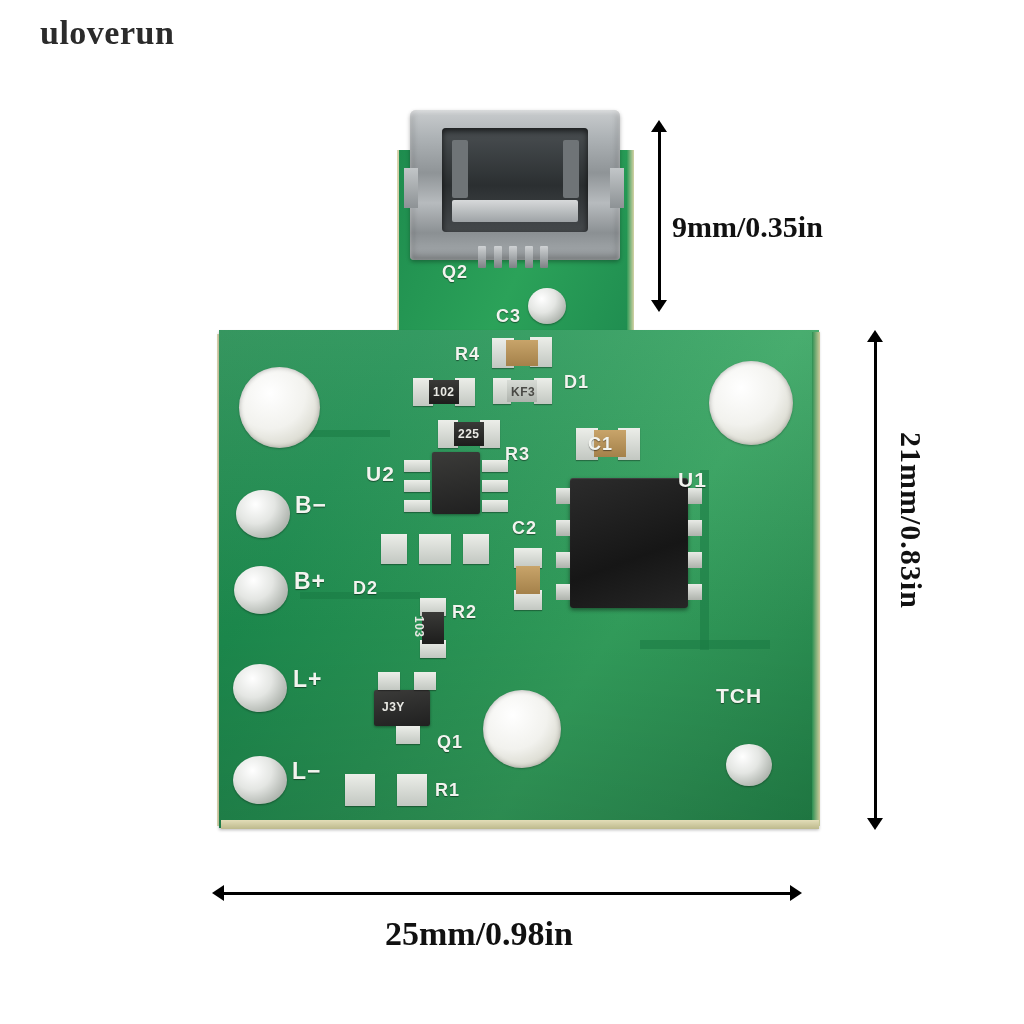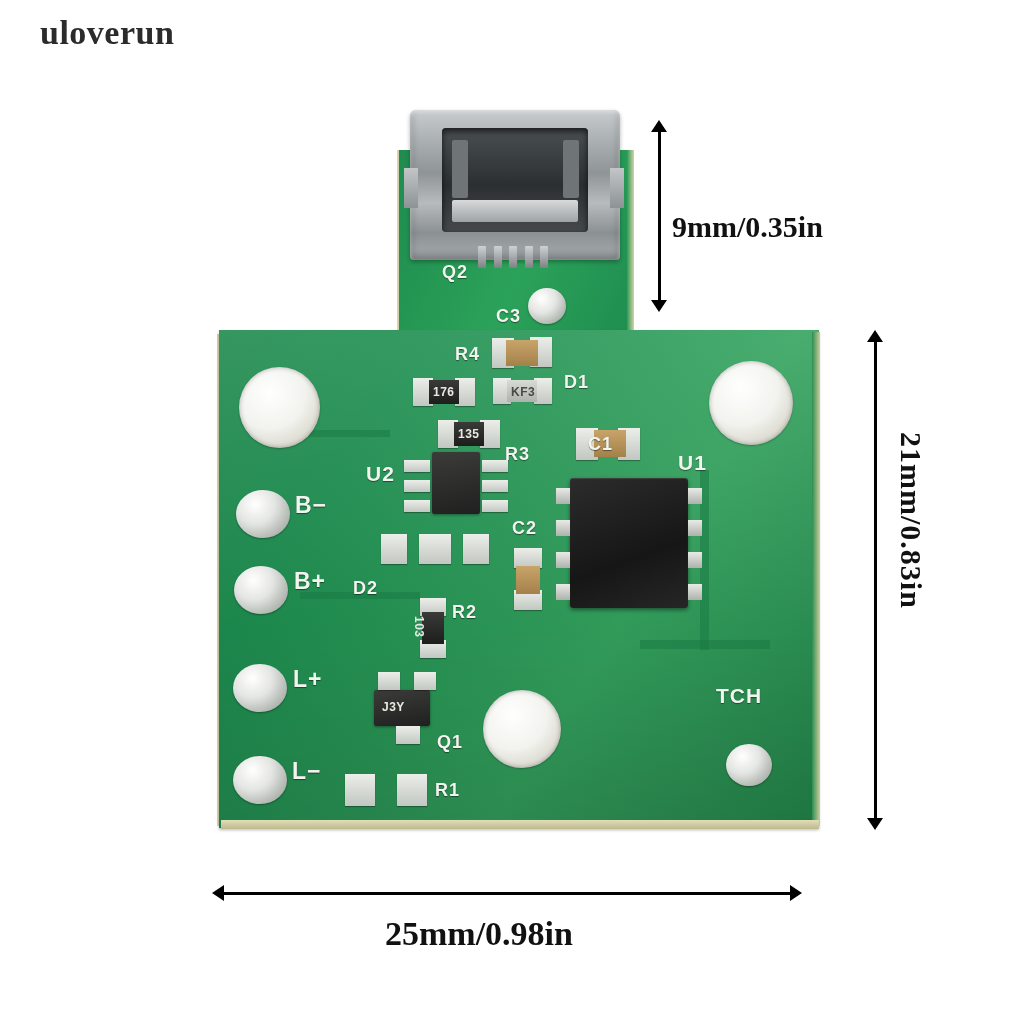--- a/index.html
+++ b/index.html
@@ -271,32 +271,32 @@
   <div class="pad-sq" style="left:492px;top:338px;width:22px;height:30px;"></div>
   <div class="pad-sq" style="left:530px;top:337px;width:22px;height:30px;"></div>
   <div class="smd-body tan" style="left:506px;top:340px;width:32px;height:26px;"></div>
   <div class="silk sm" style="left:496px;top:306px;">C3</div>
   <div class="silk sm" style="left:429px;top:262px;margin-left:13px;">Q2</div>
   <div class="silk sm" style="left:424px;top:344px;margin-left:31px;">R4</div>
 
   <div class="pad-sq" style="left:413px;top:378px;width:20px;height:28px;"></div>
   <div class="pad-sq" style="left:455px;top:378px;width:20px;height:28px;"></div>
   <div class="smd-body res" style="left:429px;top:380px;width:30px;height:24px;"></div>
-  <div class="smd-text" style="left:433px;top:385px;">176</div>
+  <div class="smd-text" style="left:433px;top:385px;">102</div>
 
   <div class="pad-sq" style="left:493px;top:378px;width:18px;height:26px;"></div>
   <div class="pad-sq" style="left:534px;top:378px;width:18px;height:26px;"></div>
   <div class="smd-body diode" style="left:507px;top:380px;width:30px;height:22px;"></div>
   <div class="smd-text" style="left:511px;top:385px;color:#4a4a46;">KF3</div>
   <div class="silk sm" style="left:564px;top:372px;">D1</div>
 
   <div class="pad-sq" style="left:438px;top:420px;width:20px;height:28px;"></div>
   <div class="pad-sq" style="left:480px;top:420px;width:20px;height:28px;"></div>
   <div class="smd-body res" style="left:454px;top:422px;width:30px;height:24px;"></div>
-  <div class="smd-text" style="left:458px;top:427px;">135</div>
+  <div class="smd-text" style="left:458px;top:427px;">225</div>
   <div class="silk sm" style="left:505px;top:444px;">R3</div>
 
   <div class="pad-sq" style="left:576px;top:428px;width:22px;height:32px;"></div>
   <div class="pad-sq" style="left:618px;top:428px;width:22px;height:32px;"></div>
   <div class="smd-body tan" style="left:594px;top:430px;width:32px;height:27px;"></div>
   <div class="silk sm" style="left:588px;top:398px;margin-top:36px;">C1</div>
 
   <div class="sot" style="left:432px;top:452px;width:48px;height:62px;"></div>
   <div class="pad-sq" style="left:404px;top:460px;width:26px;height:12px;"></div>
   <div class="pad-sq" style="left:404px;top:480px;width:26px;height:12px;"></div>
@@ -329,21 +329,21 @@
         <i></i>
         <i></i>
       </div>
     <div class="legs-r">
         <i></i>
         <i></i>
         <i></i>
         <i></i>
       </div>
   </div>
-  <div class="silk md" style="left:678px;top:451px;">U1</div>
+  <div class="silk md" style="left:678px;top:468px;">U1</div>
 
   <div class="sot" style="left:374px;top:690px;width:56px;height:36px;"></div>
   <div class="smd-text" style="left:382px;top:700px;">J3Y</div>
   <div class="pad-sq" style="left:378px;top:672px;width:22px;height:18px;"></div>
   <div class="pad-sq" style="left:414px;top:672px;width:22px;height:18px;"></div>
   <div class="pad-sq" style="left:396px;top:726px;width:24px;height:18px;"></div>
   <div class="silk sm" style="left:437px;top:732px;">Q1</div>
 
   <div class="pad-sq" style="left:345px;top:774px;width:30px;height:32px;"></div>
   <div class="pad-sq" style="left:397px;top:774px;width:30px;height:32px;"></div>

